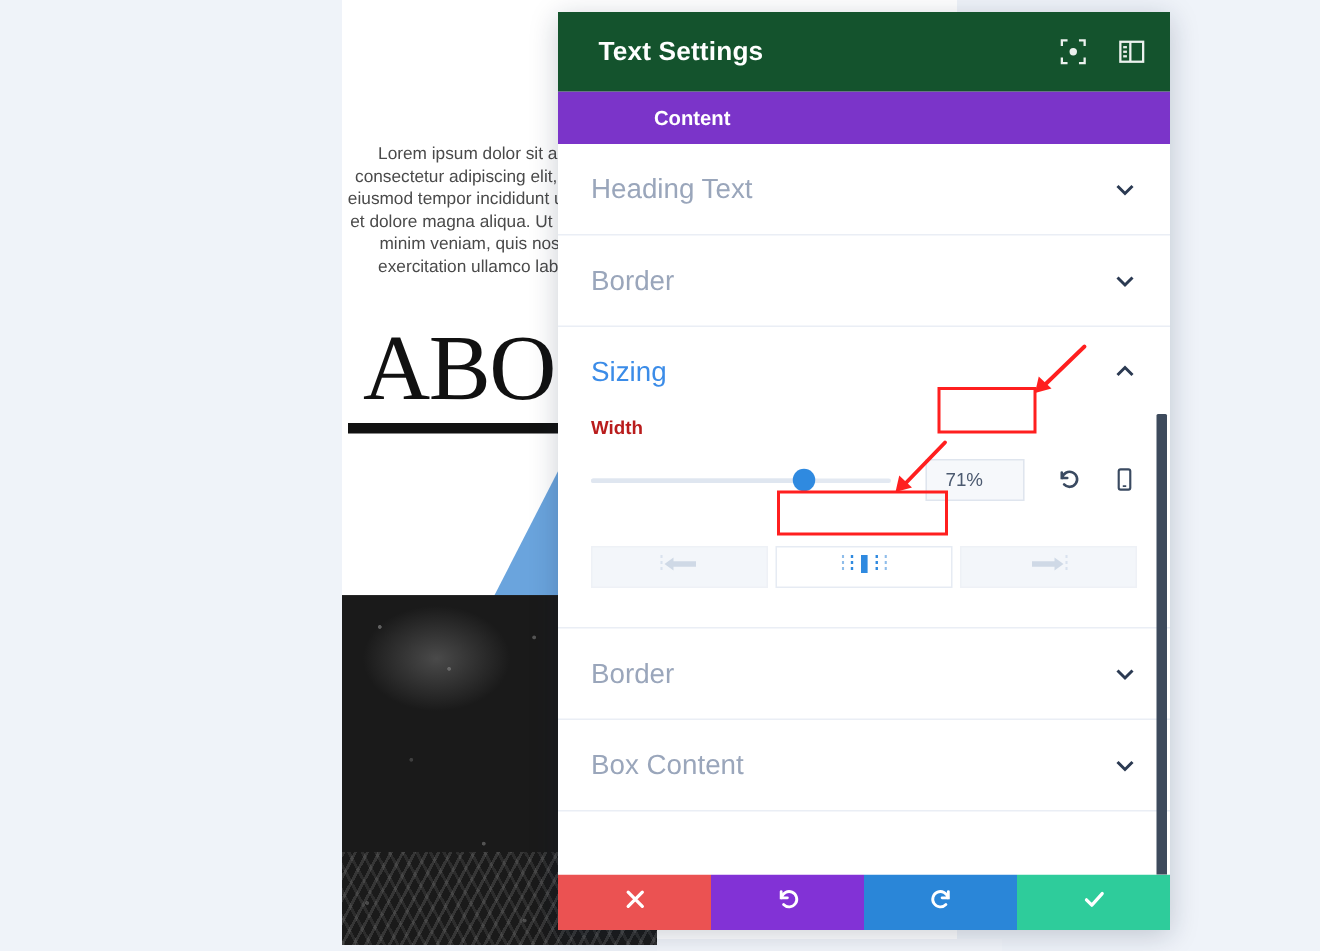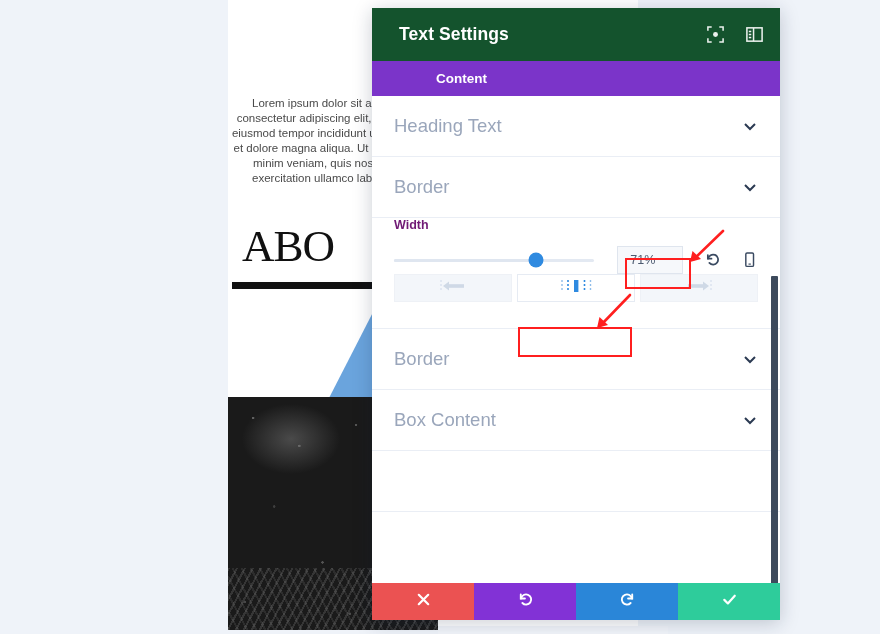--- a/index.html
+++ b/index.html
@@ -27,21 +27,21 @@
     font-size:11.5px;line-height:15px;color:#4a4a4a;
     font-family:"Liberation Sans", sans-serif;
   }
   .blue-wedge{
     position:absolute;left:100px;top:185px;width:190px;height:215px;
     background:#6aa4dd;
     clip-path:polygon(100% 0, 100% 100%, 0 100%, 58% 0);
   }
   .about-head{
     position:absolute;left:14px;top:215px;
-    font-size:45px;line-height:62px;letter-spacing:-1px;
+    font-size:62px;line-height:62px;letter-spacing:-1px;
     font-weight:400;color:#111;
     font-family:"Liberation Serif", serif;
   }
   .about-rule{
     position:absolute;left:4px;top:282px;width:211px;height:7px;background:#111;
   }
   .photo{
     position:absolute;left:0px;top:397px;width:210px;height:233px;
     background:
       radial-gradient(ellipse 70px 50px at 30% 18%, #4a4a4a 0%, #1a1a1a 70%),
@@ -118,23 +118,23 @@
   }
   .sec-head{
     height:60px;display:flex;align-items:center;cursor:pointer;justify-content:center;
   }
   .sec-title{font-size:18.5px;color:#9aa6bb;font-weight:400;}
   .sec-title.open{color:#3b8ce8;}
   .chev{margin-left:auto;width:16px;height:16px;color:#2b3a52;}
 
   
   .field-label{
-    font-size:12.5px;color:#701a75;font-weight:bold;margin:0 0 14px 0;
-  }
-  .slider-row{display:flex;align-items:center;gap:0;}
+    font-size:12.5px;color:#b91c1c;font-weight:bold;margin:0 0 14px 0;
+  }
+  .slider-row{display:flex;align-items:center;gap:0;margin-bottom:30px;}
   .slider-track{
     position:relative;width:208px;height:3px;
     background:#e3e9f2;border-radius:2px;margin-right:23px;
   }
   .slider-fill{position:absolute;left:0;top:0;height:3px;background:#dfe6f0;border-radius:2px;}
   .slider-knob{
     position:absolute;top:50%;width:15px;height:15px;border-radius:50%;
     background:#2f8ae0;transform:translate(-50%,-50%);cursor:pointer;
   }
   .val-box{
@@ -239,20 +239,28 @@
         <span class="sec-title">Border</span>
         <span class="chev">
           <svg viewBox="0 0 16 16" fill="none" stroke="currentColor" stroke-width="2">
               <path d="M3 6l5 5 5-5"></path>
             </svg>
         </span>
       </div>
     </div>
 
     <div class="sec">
+      <div class="sec-head">
+        <span class="sec-title open">Sizing</span>
+        <span class="chev">
+          <svg viewBox="0 0 16 16" fill="none" stroke="currentColor" stroke-width="2">
+              <path d="M3 10l5-5 5 5"></path>
+            </svg>
+        </span>
+      </div>
 
       <div class="field-label">Width</div>
       <div class="slider-row">
         <div class="slider-track">
           <div class="slider-fill" id="slider-fill" style="width: 71%;"></div>
           <div class="slider-knob" id="slider-knob" style="left: 71%;"></div>
         </div>
         <div class="val-box">71%</div>
         <span class="icon-btn reset-icon">
           <svg viewBox="0 0 18 18" fill="none" stroke="currentColor" stroke-width="1.8" stroke-linecap="round">

